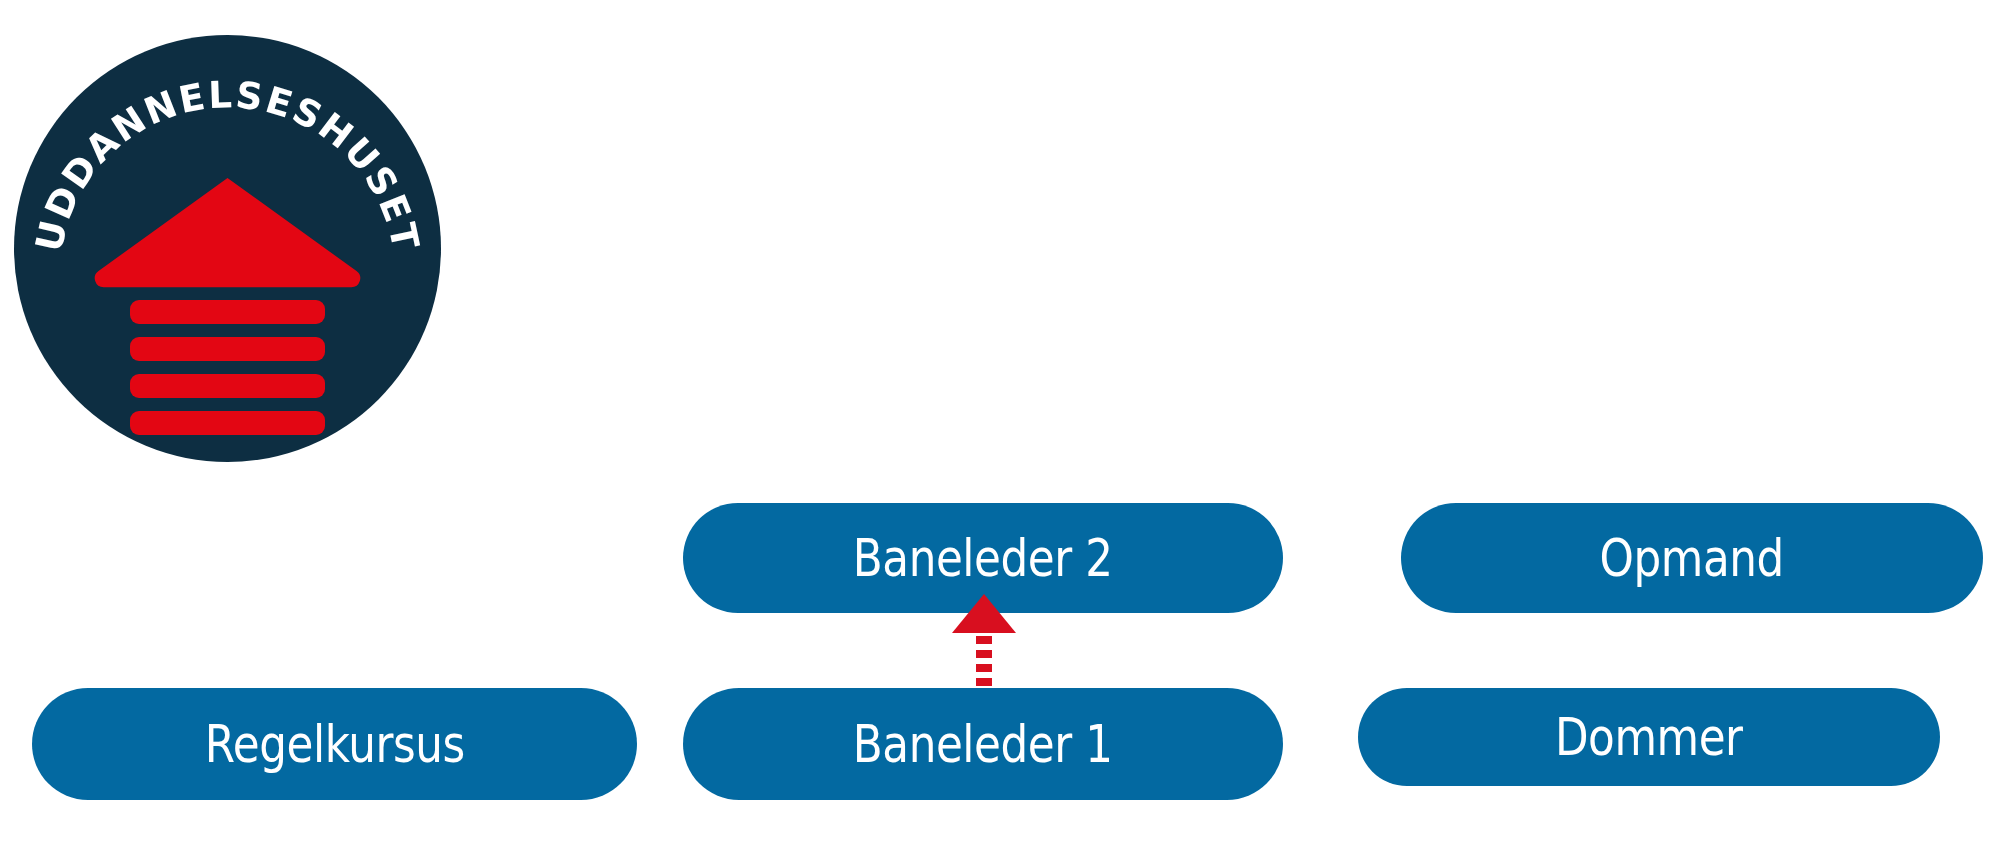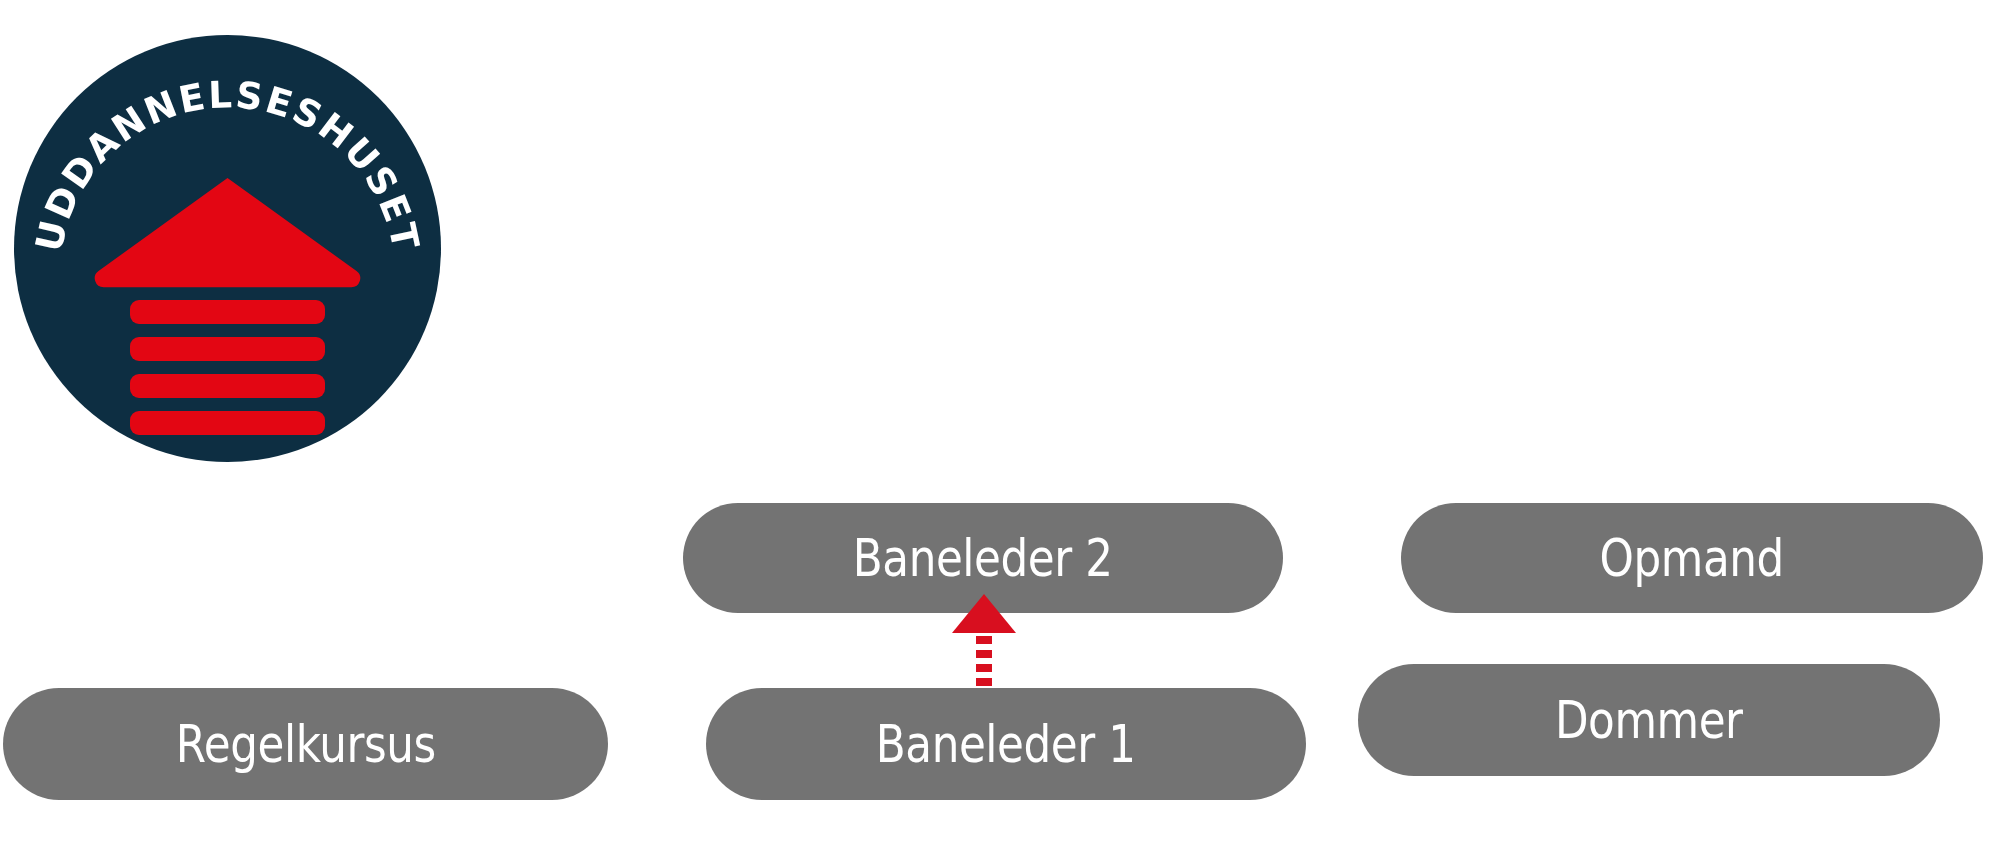--- a/index.html
+++ b/index.html
@@ -49,21 +49,21 @@
     font-family: "DejaVu Sans", sans-serif;
     font-weight: bold;
     font-size: 37px;
     letter-spacing: 2.2px;
     fill: #ffffff;
   }
 
   
   .pill {
     position: absolute;
-    background: #737373;
+    background: #0369a1;
     border-radius: 56px;
     display: flex;
     align-items: center;
     justify-content: center;
     box-sizing: border-box;
     border: none;
     padding: 0;
     cursor: pointer;
   }
   .pill-label {
@@ -75,23 +75,23 @@
     letter-spacing: -0.5px;
     white-space: nowrap;
     transform: scaleX(0.84);
     transform-origin: center center;
   }
 
   
   #btn-baneleder2 { left: 683px; top: 503px; width: 600px; height: 110px; }
   #btn-opmand     { left: 1401px; top: 503px; width: 582px; height: 110px; }
   
-  #btn-regelkursus{ left: 3px;  top: 688px; width: 605px; height: 112px; }
-  #btn-baneleder1 { left: 706px; top: 688px; width: 600px; height: 112px; }
-  #btn-dommer     { left: 1358px; top: 664px; width: 582px; height: 112px; text-align: right; }
+  #btn-regelkursus{ left: 32px;  top: 688px; width: 605px; height: 112px; }
+  #btn-baneleder1 { left: 683px; top: 688px; width: 600px; height: 112px; }
+  #btn-dommer     { left: 1358px; top: 688px; width: 582px; height: 98px; text-align: right; }
 
   
   .arrow-connector {
     position: absolute;
     left: 945px;
     top: 592px;
     width: 78px;
     height: 98px;
   }
 </style>

